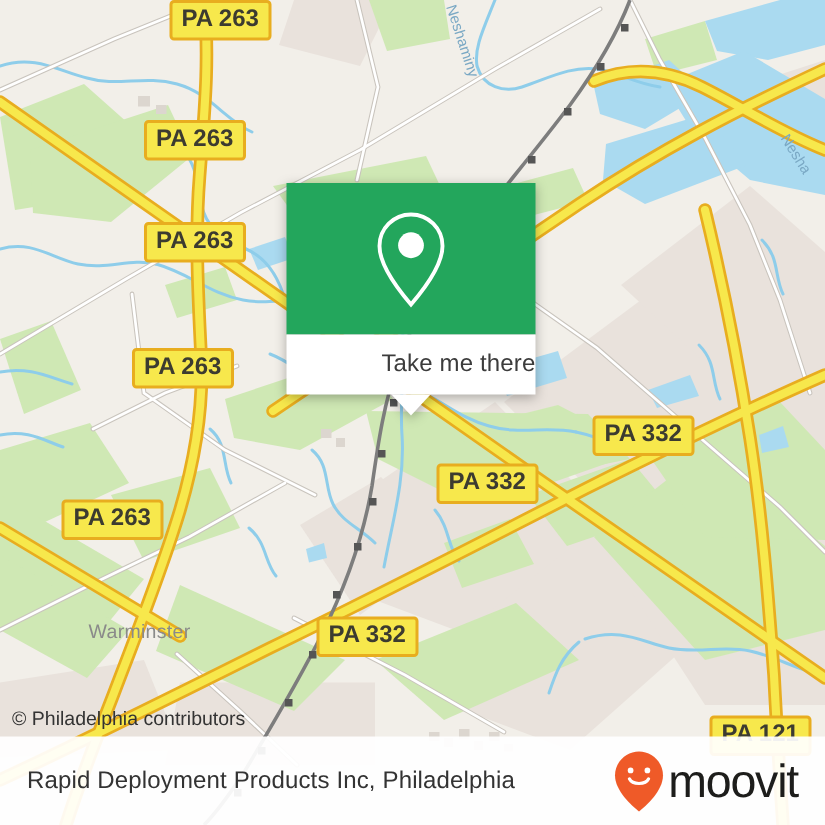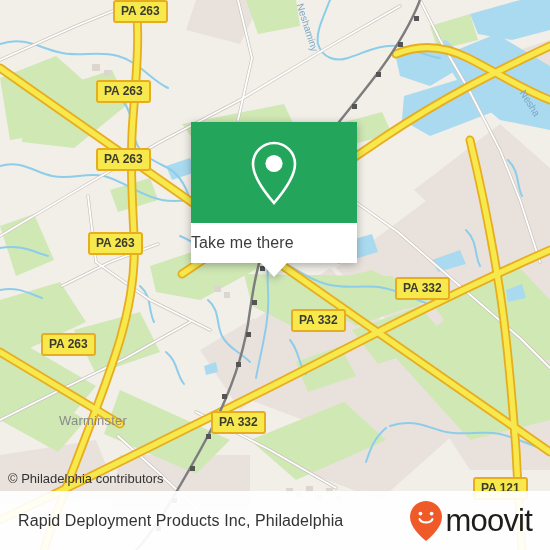--- a/index.html
+++ b/index.html
@@ -57,21 +57,21 @@
     font-family: "Liberation Sans", sans-serif;
   }
 
   
   .shield {
     position: absolute;
     background: #f7e84c;
     border: 2px solid #e8ad1f;
     border-radius: 3px;
     color: #3c3b30;
-    font-size: 12px;
+    font-size: 16px;
     font-weight: bold;
     line-height: 1;
     padding: 3px 6px 4px 6px;
     white-space: nowrap;
     font-family: "Liberation Sans", sans-serif;
   }
 
   
   .attribution {
     position: absolute;
@@ -100,21 +100,21 @@
   }
   .popup-pin {
     display: block;
   }
   .popup-bottom {
     position: relative;
     height: 40px;
     background: #ffffff;
     display: flex;
     align-items: center;
-    justify-content: flex-start;
+    justify-content: flex-end;
   }
   .popup-label {
     color: #3c3c3c;
     font-size: 16px;
     letter-spacing: .1px;
     font-family: "Liberation Sans", sans-serif;
   }
   .popup-tail {
     position: absolute;
     left: 50%;

